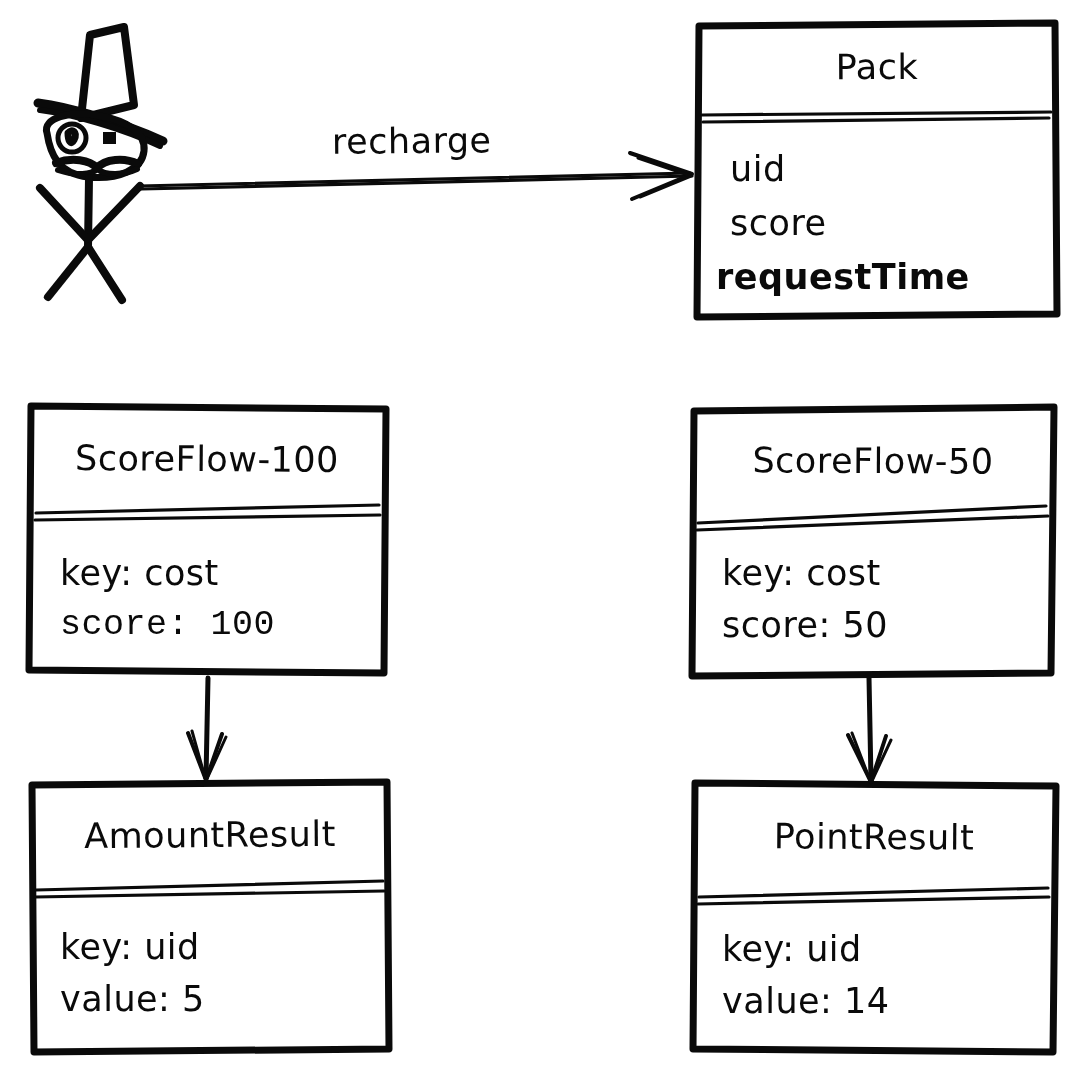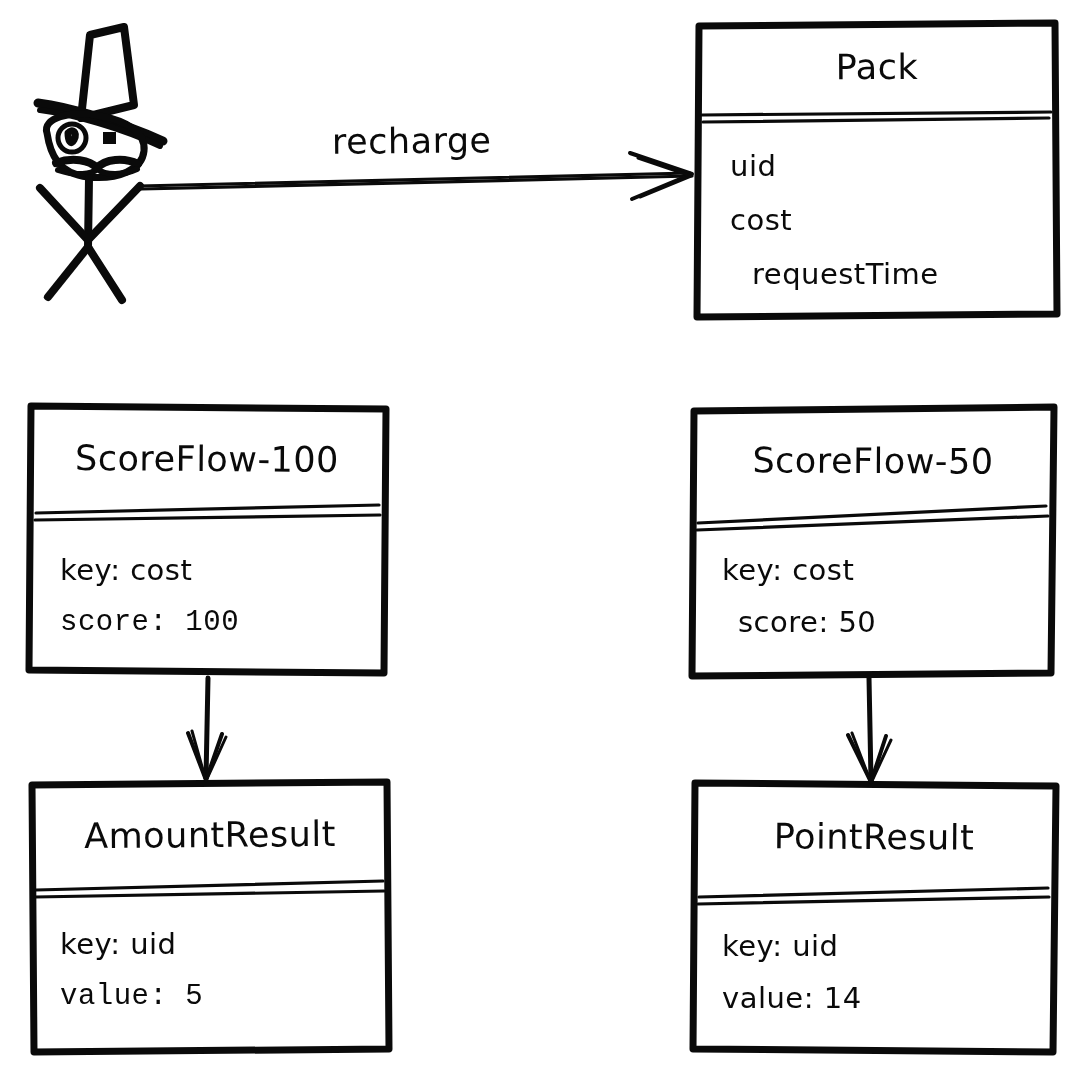--- a/index.html
+++ b/index.html
@@ -30,21 +30,21 @@
     font-family: "DejaVu Sans", sans-serif;
     white-space: nowrap;
     letter-spacing: 0.5px;
     line-height: 1;
   }
   .class-title {
     font-size: 35px;
     text-align: center;
   }
   .attr {
-    font-size: 29px;
+    font-size: 35px;
   }
   .edge-label {
     font-size: 35px;
   }
   
   .w1 { transform: rotate(-0.5deg); }
   .w2 { transform: rotate(0.4deg); }
   .w3 { transform: rotate(-0.3deg); }
   .w4 { transform: rotate(0.3deg); }
 </style>
@@ -137,32 +137,32 @@
       <path class="ink" stroke-width="5" d="M869 678 L871 780"></path>
       <path class="ink" stroke-width="4" d="M848 735 L871 782 L886 736"></path>
       <path class="ink" stroke-width="3" d="M852 733 L871 783 L891 740"></path>
     </g>
   </svg>
 
   <div class="lbl edge-label w1" style="left:332px; top:124px;">recharge</div>
 
   <div class="lbl class-title w3" style="left:697px; top:50px; width:360px;">Pack</div>
   <div class="lbl attr" style="left:730px; top:152px;">uid</div>
-  <div class="lbl attr" style="left:730px; top:206px;">cost</div>
-  <div class="lbl attr" style="left:752px; top:260px;">requestTime</div>
+  <div class="lbl attr" style="left:730px; top:206px;">score</div>
+  <div class="lbl attr" style="left:716px; top:260px;font-weight:bold;">requestTime</div>
 
   <div class="lbl class-title w2" style="left:29px; top:442px; width:356px;">ScoreFlow-100</div>
   <div class="lbl attr" style="left:60px; top:556px;">key: cost</div>
   <div class="lbl attr" style="left:60px; top:608px;font-family:Liberation Mono, monospace;">score: 100</div>
 
   <div class="lbl class-title w4" style="left:694px; top:444px; width:358px;">ScoreFlow-50</div>
   <div class="lbl attr" style="left:722px; top:556px;">key: cost</div>
-  <div class="lbl attr" style="left:722px; top:608px;margin-left:16px;">score: 50</div>
+  <div class="lbl attr" style="left:722px; top:608px;">score: 50</div>
 
   <div class="lbl class-title w1" style="left:32px; top:818px; width:356px;">AmountResult</div>
   <div class="lbl attr" style="left:60px; top:930px;">key: uid</div>
-  <div class="lbl attr" style="left:60px; top:982px;font-family:Liberation Mono, monospace;">value: 5</div>
+  <div class="lbl attr" style="left:60px; top:982px;">value: 5</div>
 
   <div class="lbl class-title w2" style="left:695px; top:820px; width:358px;">PointResult</div>
   <div class="lbl attr" style="left:722px; top:932px;">key: uid</div>
   <div class="lbl attr" style="left:722px; top:984px;">value: 14</div>
 
 </div>
 
 </body></html>

